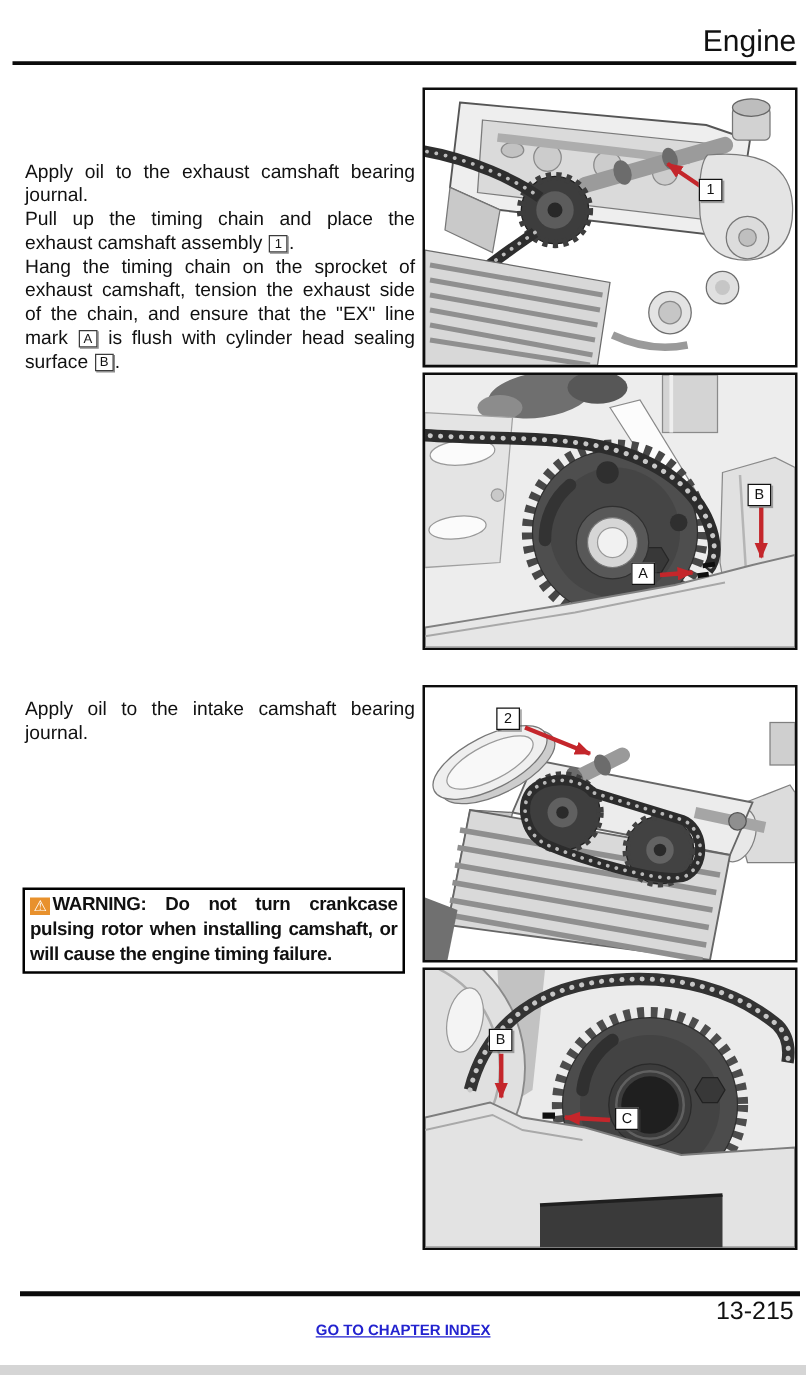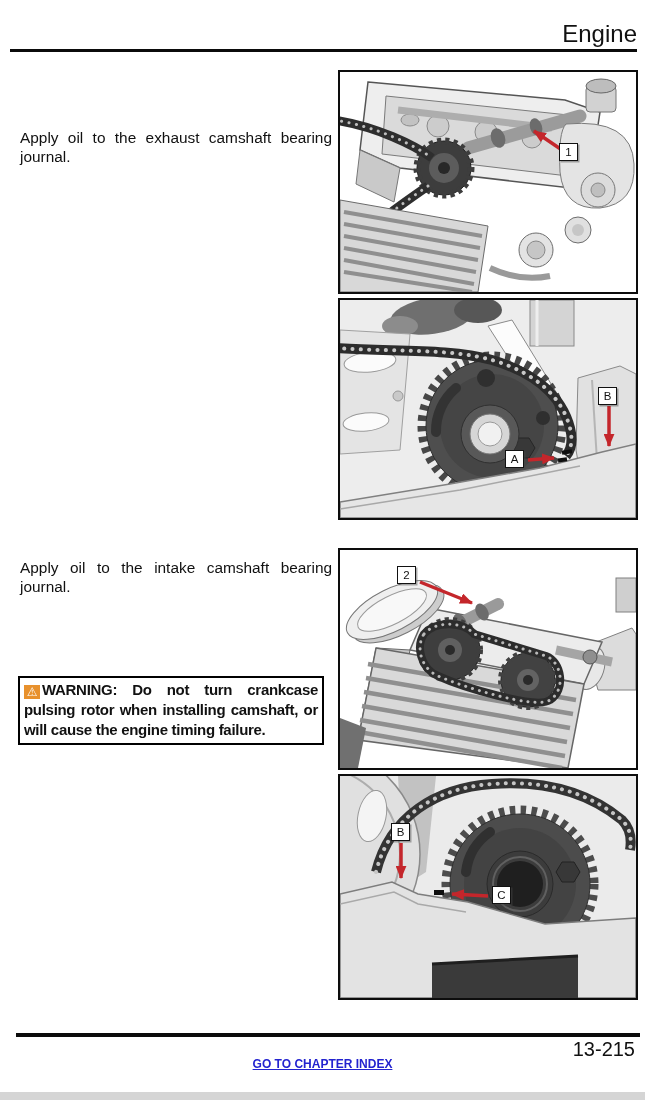--- a/index.html
+++ b/index.html
@@ -10,21 +10,21 @@
   .top-rule{position:absolute;top:49px;left:10px;width:627px;height:3px;background:#0b0b0b;}
   
   .textcol{position:absolute;left:20px;width:312px;}
   .block1{top:84px;margin-top:44px;}
   .block2{top:558px;}
   .textcol p{margin:0;font-size:15.4px;line-height:19px;text-align:justify;}
   .refbox{display:inline-block;border:1px solid #3c3c3c;background:#fff;font-size:10.5px;line-height:12px;
           min-width:9px;padding:0 2px;text-align:center;vertical-align:1px;margin:0 1px;
           box-shadow:1px 1px 0 rgba(110,110,110,.8);}
   
-  .warning{position:absolute;left:18px;top:676px;width:294px;border:2.5px solid #000;
+  .warning{position:absolute;left:18px;top:710px;width:294px;border:2.5px solid #000;
            padding:2px 4px 3px;font-weight:bold;font-size:15px;line-height:20px;text-align:justify;
            letter-spacing:-0.3px;}
   .wicon{display:inline-block;width:16px;height:14px;background:#e8912d;color:#fff;font-size:12px;
          line-height:14px;text-align:center;vertical-align:-1px;margin-right:2px;font-weight:400;}
   
   .fig{position:absolute;left:338px;margin:0;background:#fff;border:2px solid #0d0d0d;}
   .fig svg{display:block;}
   .fig1{top:70px;}  .fig2{top:298px;}  .fig3{top:548px;}  .fig4{top:774px;}
   .callout{position:absolute;width:17px;height:16px;background:#fff;border:1.5px solid #111;
            font-size:11.5px;line-height:16px;text-align:center;font-weight:400;
@@ -39,20 +39,22 @@
 </head>
 <body>
 
 <div class="page">
 
   <h1 class="title">Engine</h1>
   <div class="top-rule"></div>
 
   <section class="textcol block1">
     <p>Apply oil to the exhaust camshaft bearing journal.</p>
+    <p>Pull up the timing chain and place the exhaust camshaft assembly <span class="refbox">1</span>.</p>
+    <p>Hang the timing chain on the sprocket of exhaust camshaft, tension the exhaust side of the chain, and ensure that the "EX" line mark <span class="refbox">A</span> is flush with cylinder head sealing surface <span class="refbox">B</span>.</p>
   </section>
 
   <section class="textcol block2">
     <p>Apply oil to the intake camshaft bearing journal.</p>
   </section>
 
   <aside class="warning">
     <span class="wicon">⚠</span><span>WARNING: Do not turn crankcase pulsing rotor when installing camshaft, or will cause the engine timing failure.</span>
   </aside>
 

